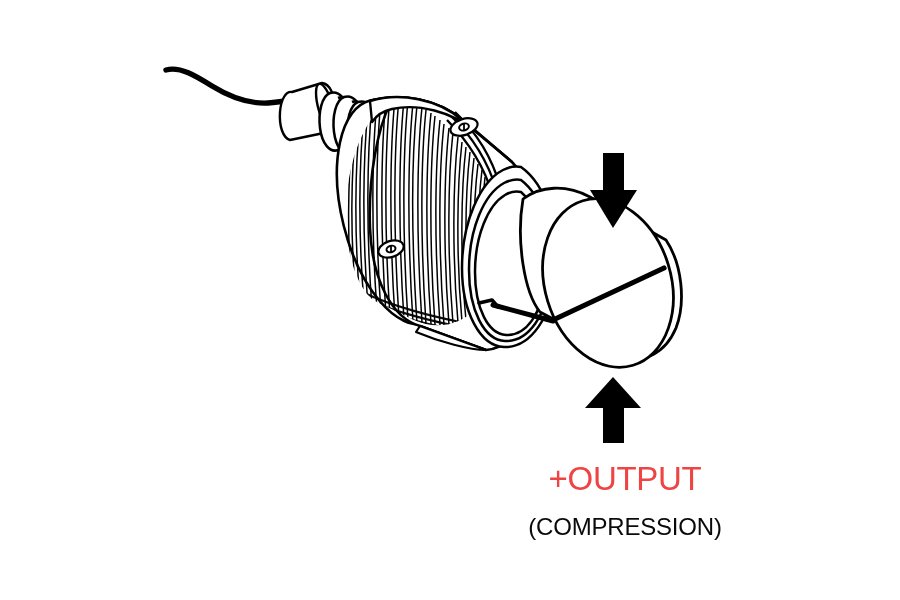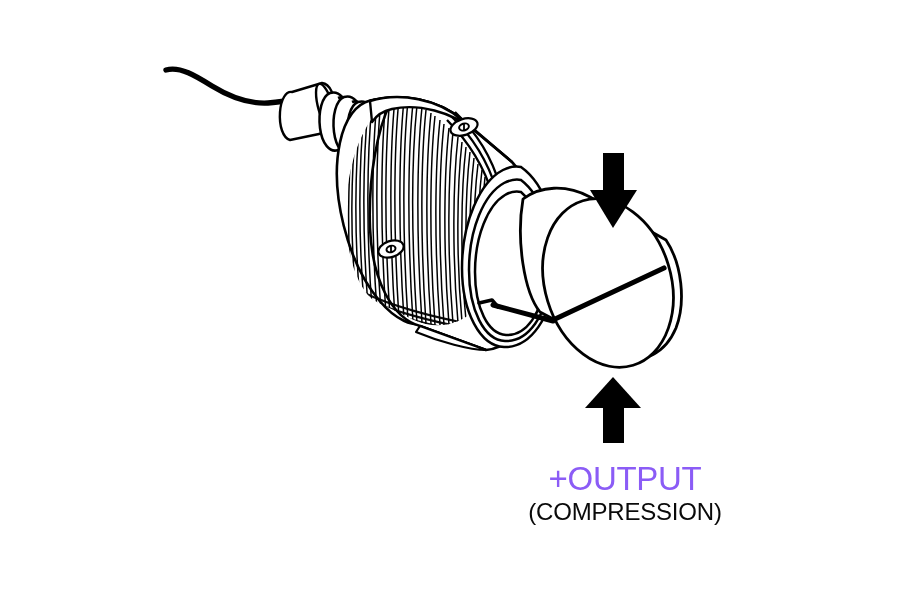--- a/index.html
+++ b/index.html
@@ -33,30 +33,30 @@
     text-align: center;
     color: #000000;
     line-height: 1.0;
     user-select: none;
   }
   .label-primary {
     font-family: "Liberation Sans", sans-serif;
     font-size: 33px;
     font-weight: 400;
     letter-spacing: -0.3px;
-    color: #8b5cf6;
+    color: #ef4444;
     white-space: nowrap;
   }
   .label-secondary {
     font-family: "Liberation Sans", sans-serif;
     font-size: 24px;
     font-weight: 400;
     letter-spacing: -0.2px;
     color: #0a0a0a;
-    margin-top: 5px;
+    margin-top: 20px;
     white-space: nowrap;
   }
 </style>
 </head>
 <body>
 
 <div id="canvas">
 
   <svg id="figure" viewBox="0 0 900 600" xmlns="http://www.w3.org/2000/svg">
 

